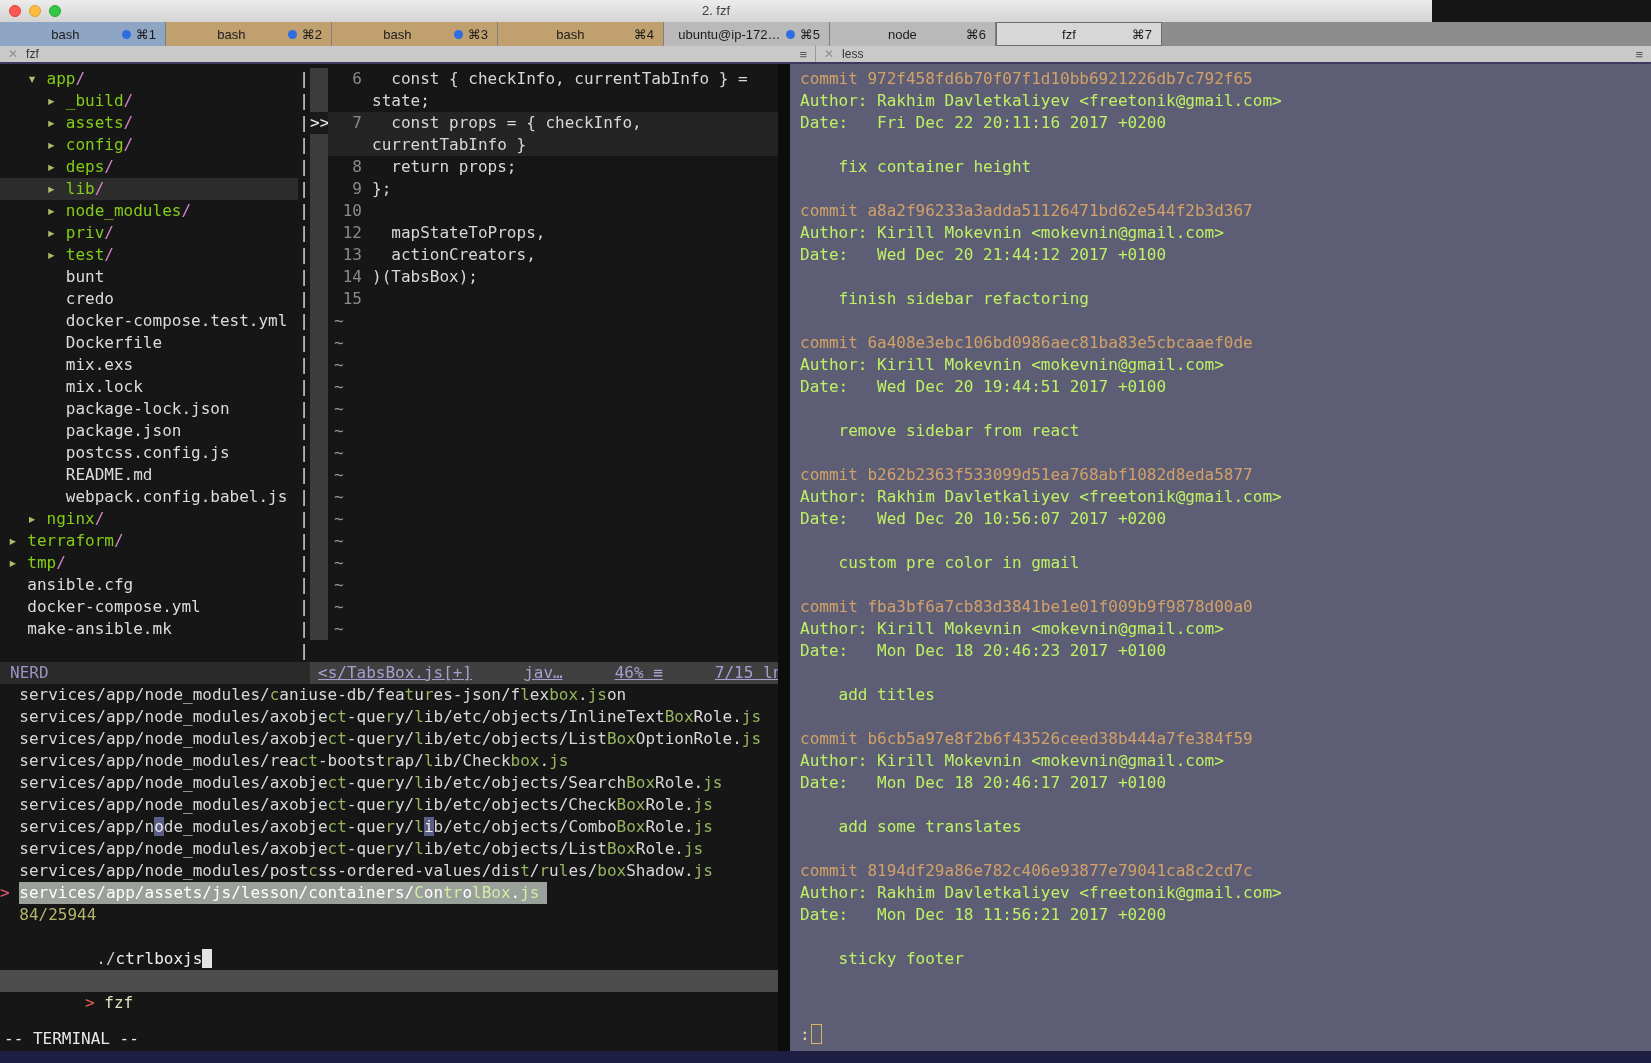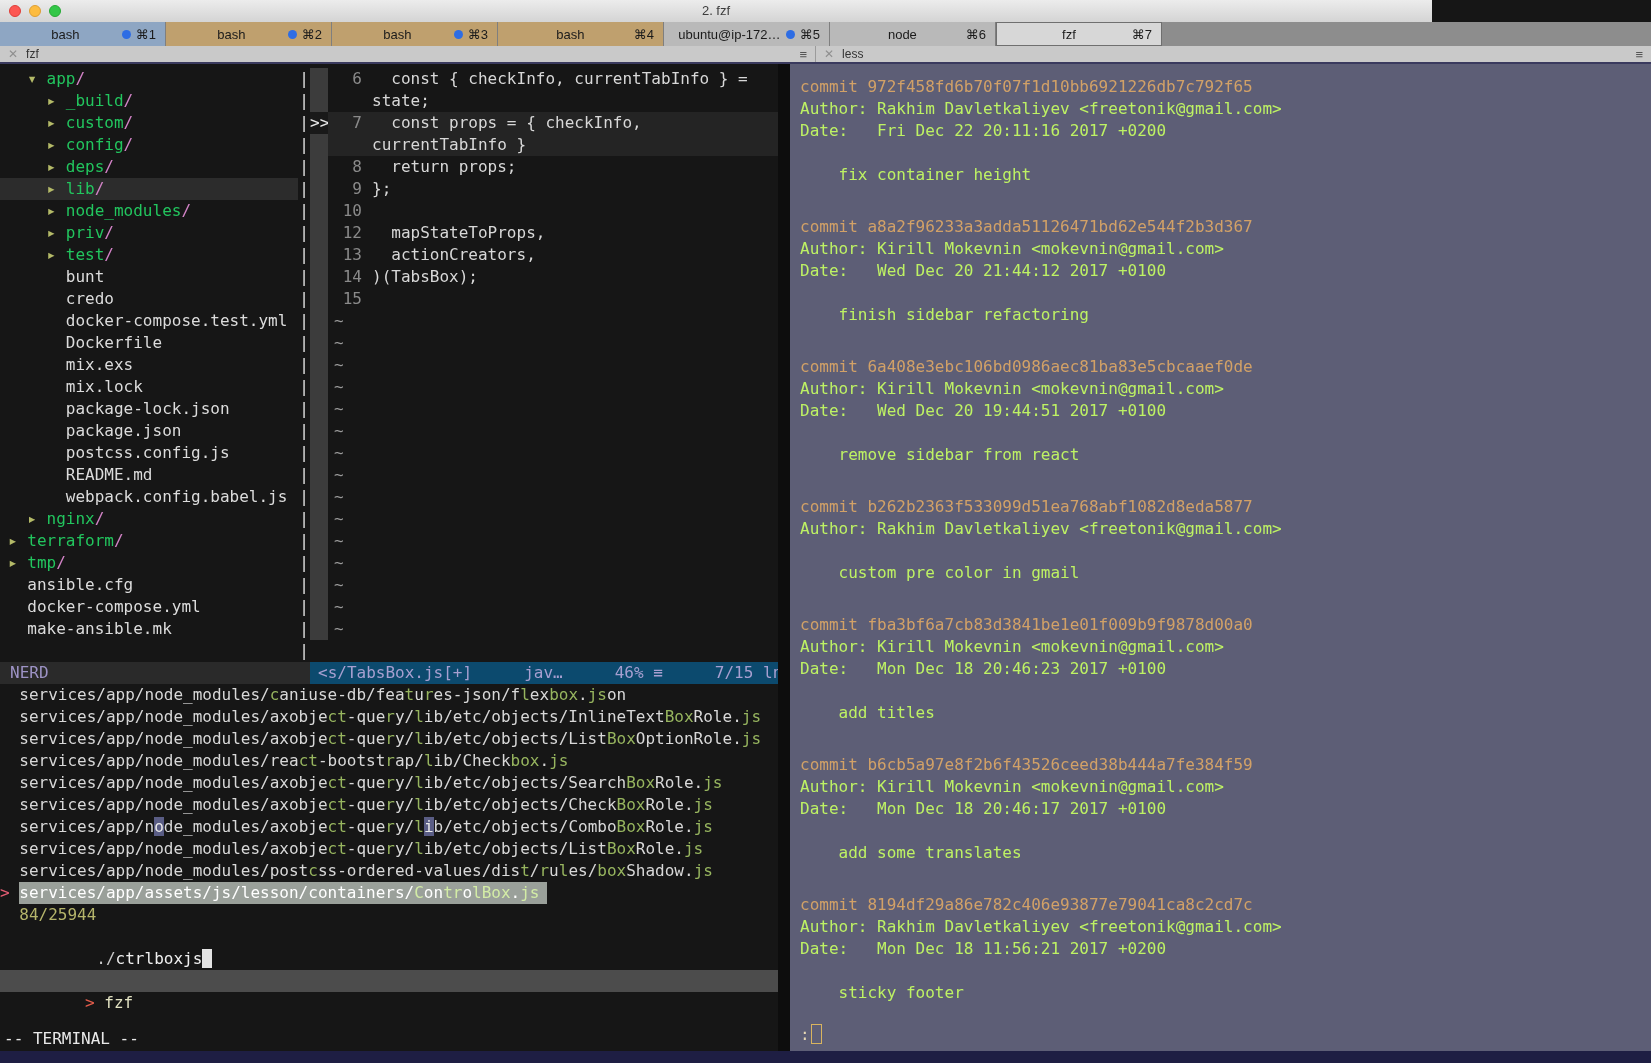--- a/index.html
+++ b/index.html
@@ -37,21 +37,21 @@
   .content{position:absolute;left:0;top:64px;width:1651px;height:987px;}
   .mono{font-family:"DejaVu Sans Mono",monospace;font-size:16px;line-height:22px;}
   .left-region{position:absolute;left:0;top:0;width:778px;height:987px;background:#161616;overflow:hidden;}
   .pane-divider{position:absolute;left:778px;top:0;width:12px;height:987px;background:#0d0d0d;}
   .right-region{position:absolute;left:790px;top:0;width:861px;height:987px;background:#5d5e76;overflow:hidden;}
   
   .tree{position:absolute;left:0;top:4px;width:298px;}
   .trow{height:22px;white-space:pre;padding-left:8px;color:#dcdcdc;}
   .trow.cur{background:#2c2c2c;}
   .sg-arr{color:#b4ba68;}
-  .sg-dir{color:#22c55e;text-align:center;}
+  .sg-dir{color:#84cc16;text-align:center;}
   .sg-sl{color:#d383c7;}
   .sg-file{color:#dcdcdc;}
   
   .sepcol{position:absolute;left:298px;top:4px;width:12px;text-align:center;}
   .seprow{height:22px;color:#e0e0e0;}
   
   .codepane{position:absolute;left:310px;top:4px;width:468px;}
   .crow{display:flex;height:22px;}
   .crow .sign{width:18px;background:#3c3c3c;color:#e8e8e8;white-space:pre;flex:none;}
   .crow.sdark .sign{background:#191919;}
@@ -60,22 +60,22 @@
   .crow.cur .lnum,.crow.cur .ltext{background:#242424;}
   .crow.cur{background:#242424;}
   .crow.cur .sign{background:#3c3c3c;}
   .crow.sdark .sign{background:#191919;}
   .tilderow{display:flex;height:22px;}
   .tilderow .sign{width:18px;background:#3c3c3c;flex:none;}
   .tilderow .tl{color:#9a9a9a;padding-left:6px;}
   
   .sl-nerd{position:absolute;left:0;top:598px;width:310px;height:22px;background:#2a2a2a;
     color:#9d93c5;padding-left:10px;box-sizing:border-box;}
-  .sl-code{position:absolute;left:310px;top:598px;width:468px;height:22px;background:#0c4a6e;
-    color:#a79fd0;display:flex;gap:0;box-sizing:border-box;padding-left:8px;white-space:pre;}
+  .sl-code{position:absolute;left:310px;top:598px;width:468px;height:22px;background:#404040;
+    color:#a79fd0;display:flex;gap:0;box-sizing:border-box;padding-left:8px;white-space:pre;text-decoration:underline;}
   .sl-code .slseg{margin-left:52px;}
   
   .fzf{position:absolute;left:0;top:620px;width:778px;}
   .frow{display:flex;height:22px;white-space:pre;color:#d8d8d8;}
   .fmark{white-space:pre;}
   .fmark.mk{color:#e25c72;}
   .fbar{white-space:pre;}
   .sg-m{color:#97b55f;}
   .sg-cell{background:#5a5d85;color:#e8e8e8;}
   .fbar.hl{background:#9aa09a;color:#fff;padding-right:8px;}
@@ -84,21 +84,21 @@
   .fprompt{height:22px;white-space:pre;color:#efefef;}
   .fprompt .pfx{color:#c9c9c9;}
   .blockcur{display:inline-block;width:10px;height:19px;background:#e3e3e3;vertical-align:-4px;}
   .fzf-status{position:absolute;left:0;top:906px;width:778px;height:22px;background:#4c4c4c;white-space:pre;}
   .fzf-status .arrow{color:#e25c4b;padding-left:8px;}
   .fzf-status .lbl{color:#e3e3c3;}
   .term-mode{position:absolute;left:4px;top:964px;color:#e8e8e8;white-space:pre;}
   
   .gitlog{position:absolute;left:10px;top:4px;width:845px;}
   .gline{min-height:22px;white-space:pre;color:#bef264;}
-  .gline.c{color:#d2a167;margin-top:8px;}
+  .gline.c{color:#d2a167;}
   .less-prompt{position:absolute;left:10px;top:960px;color:#e7d9b4;}
   .hollow-cursor{display:inline-block;width:9px;height:18px;border:1px solid #d9b45f;vertical-align:-4px;margin-left:1px;}
   
   .bottombar{position:absolute;left:0;top:1051px;width:1651px;height:12px;background:#1e1e43;}
 </style>
 </head>
 <body>
 
 <div class="window">
 
@@ -186,21 +186,21 @@
   <div class="content">
 
     <div class="left-region mono">
 
       <div class="tree">
 
           <div class="trow"><span>  </span><span class="sg-arr">▾ </span><span class="sg-dir">app</span><span class="sg-sl">/</span></div>
 
           <div class="trow"><span>    </span><span class="sg-arr">▸ </span><span class="sg-dir">_build</span><span class="sg-sl">/</span></div>
 
-          <div class="trow"><span>    </span><span class="sg-arr">▸ </span><span class="sg-dir">custom</span><span class="sg-sl">/</span></div>
+          <div class="trow"><span>    </span><span class="sg-arr">▸ </span><span class="sg-dir">assets</span><span class="sg-sl">/</span></div>
 
           <div class="trow"><span>    </span><span class="sg-arr">▸ </span><span class="sg-dir">config</span><span class="sg-sl">/</span></div>
 
           <div class="trow"><span>    </span><span class="sg-arr">▸ </span><span class="sg-dir">deps</span><span class="sg-sl">/</span></div>
 
           <div class="trow cur"><span>    </span><span class="sg-arr">▸ </span><span class="sg-dir">lib</span><span class="sg-sl">/</span></div>
 
           <div class="trow"><span>    </span><span class="sg-arr">▸ </span><span class="sg-dir">node_modules</span><span class="sg-sl">/</span></div>
 
           <div class="trow"><span>    </span><span class="sg-arr">▸ </span><span class="sg-dir">priv</span><span class="sg-sl">/</span></div>
@@ -535,20 +535,21 @@
           <div class="gline t"></div>
 
           <div class="gline t">    remove sidebar from react</div>
 
           <div class="gline t"></div>
 
           <div class="gline c">commit b262b2363f533099d51ea768abf1082d8eda5877</div>
 
           <div class="gline t">Author: Rakhim Davletkaliyev &lt;freetonik@gmail.com&gt;</div>
 
+          <div class="gline t">Date:   Wed Dec 20 10:56:07 2017 +0200</div>
 
           <div class="gline t"></div>
 
           <div class="gline t">    custom pre color in gmail</div>
 
           <div class="gline t"></div>
 
           <div class="gline c">commit fba3bf6a7cb83d3841be1e01f009b9f9878d00a0</div>
 
           <div class="gline t">Author: Kirill Mokevnin &lt;mokevnin@gmail.com&gt;</div>

